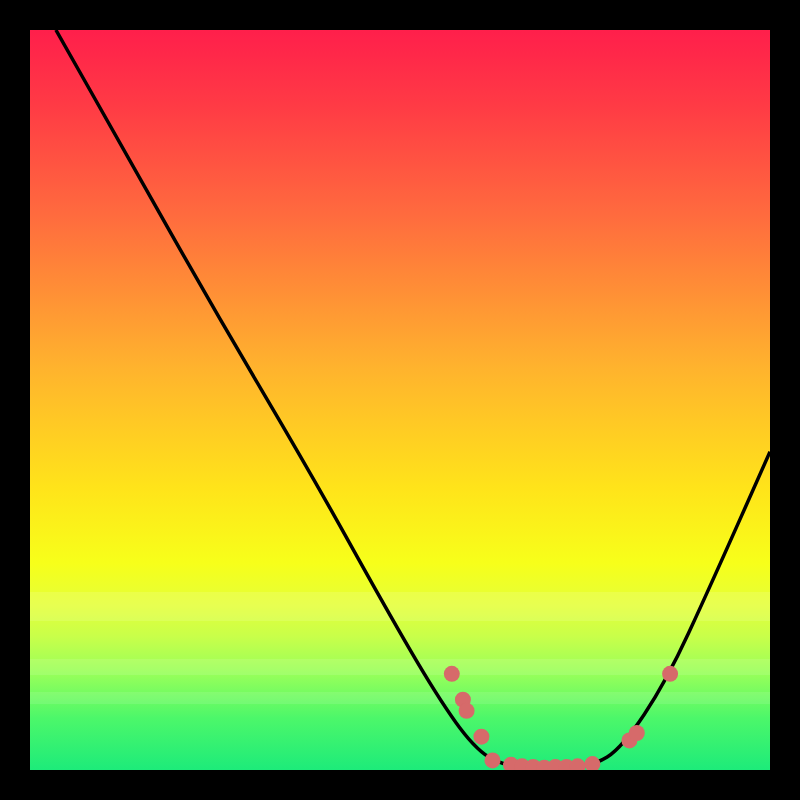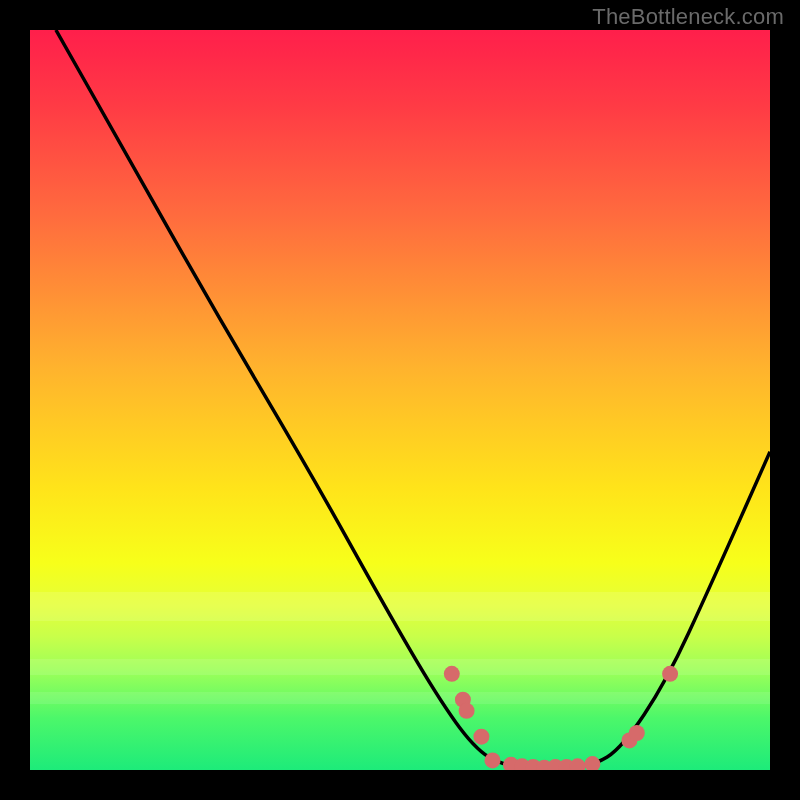--- a/index.html
+++ b/index.html
@@ -96,14 +96,13 @@
           <circle cx="525.4" cy="737.0" r="8" class="marker"></circle>
           <circle cx="536.5" cy="737.0" r="8" class="marker"></circle>
           <circle cx="547.6" cy="736.3" r="8" class="marker"></circle>
           <circle cx="562.4" cy="734.1" r="8" class="marker"></circle>
           <circle cx="599.4" cy="710.4" r="8" class="marker"></circle>
           <circle cx="606.8" cy="703.0" r="8" class="marker"></circle>
           <circle cx="640.1" cy="643.8" r="8" class="marker"></circle>
         </g>
     </svg>
   </div>
-  <div class="watermark">TheBottleneck.com</div>
 </div>
 
 </body></html>

